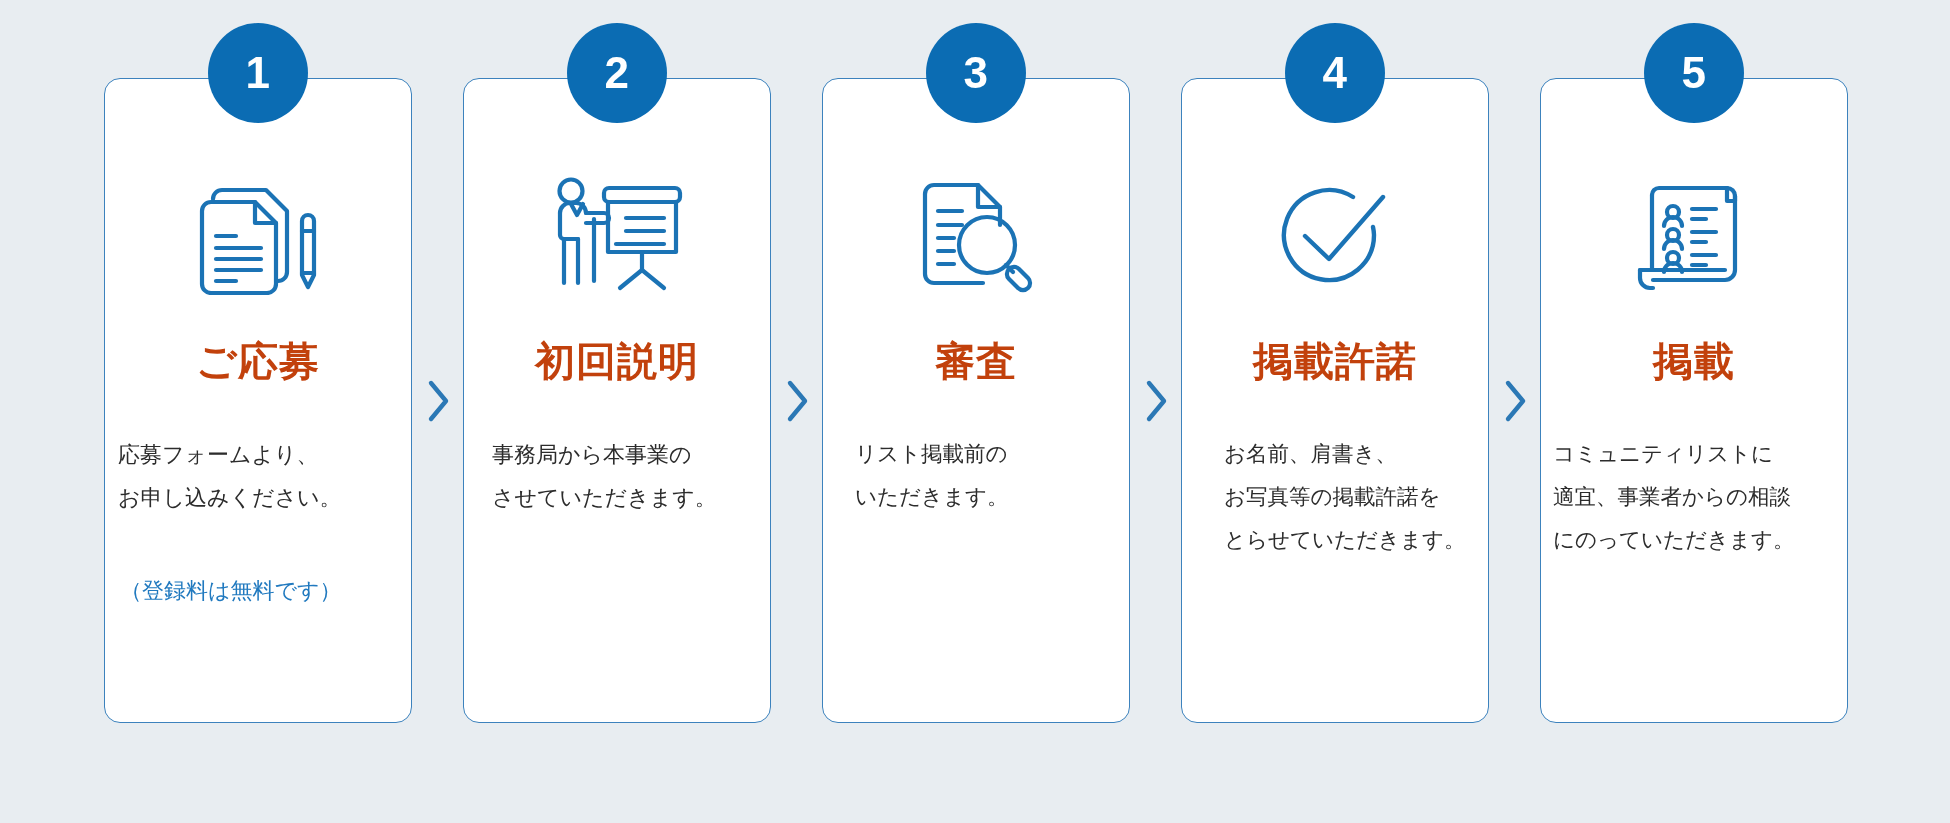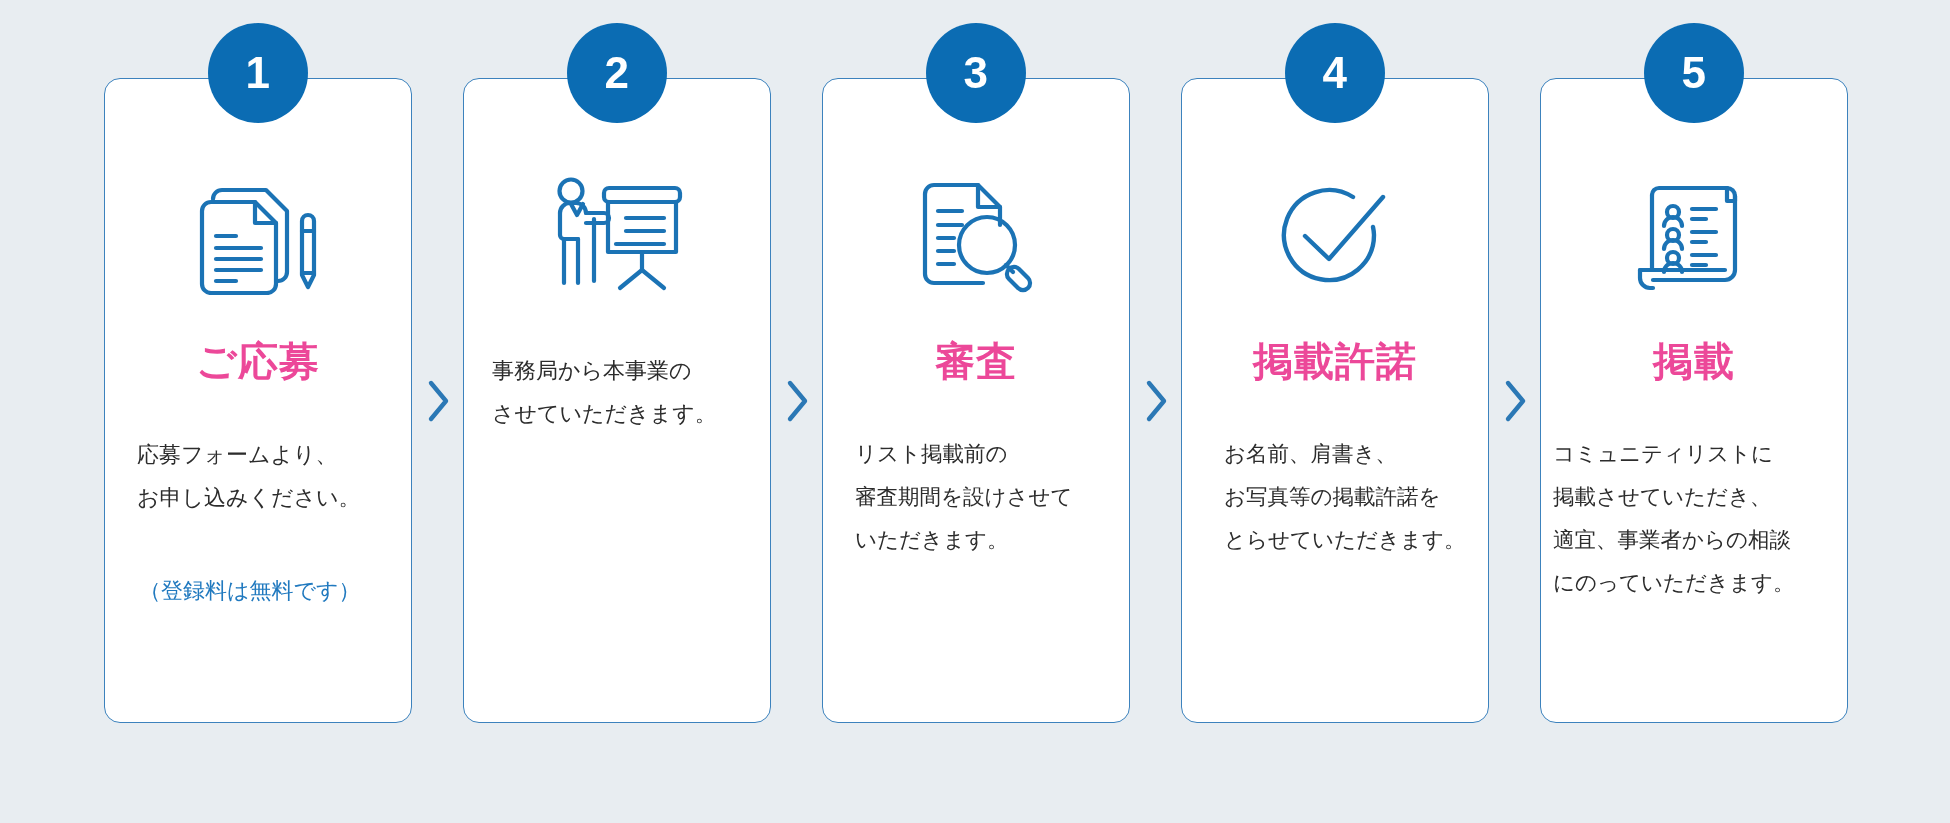--- a/index.html
+++ b/index.html
@@ -71,21 +71,21 @@
   }
 
   .step-icon svg {
     display: block;
   }
 
   .step-title {
     margin-top: 44px;
     font-size: 40px;
     font-weight: 700;
-    color: #ec4899;
+    color: #c2410c;
     letter-spacing: 1px;
     line-height: 1;
     text-align: center;
   }
 
   .step-body {
     margin-top: 52px;
     padding: 0 26px;
     box-sizing: border-box;
     width: 100%;
@@ -115,21 +115,21 @@
     height: 645px;
     display: flex;
     align-items: center;
     justify-content: center;
     flex: 0 0 51px;
   }
 
   .chevron svg { display: block; }
 
   
-  .step.s1 .step-body { padding-left: 32px; }
+  .step.s1 .step-body { padding-left: 13px; }
   .step.s2 .step-body { padding-left: 28px; }
   .step.s3 .step-body { padding-left: 32px; }
   .step.s4 .step-body { padding-left: 42px; }
   .step.s5 .step-body { padding-left: 12px; }
 
   .step.s5 .step-body .line { font-size: 21.5px; }
   .step.s3 .step-body .line { font-size: 21.5px; }
   .step.s4 .step-body .line { font-size: 21.5px; }
 </style>
 </head>
@@ -185,20 +185,21 @@
           <rect x="62" y="15" width="76" height="14" rx="5"></rect>
           <path d="M66 29 v50 h68 v-50"></path>
           <path d="M84 45 h38"></path>
           <path x="0" d="M84 58 h38"></path>
           <path d="M74 71 h48"></path>
           <path d="M100 79 v18"></path>
           <path d="M100 97 l-22 18"></path>
           <path d="M100 97 l22 18"></path>
         </svg>
       </div>
+      <div class="step-title">初回説明</div>
       <div class="step-body">
         <div class="line">事務局から本事業の</div>
         <div class="line">させていただきます。</div>
       </div>
     </div>
 
     <div class="chevron">
       <svg width="26" height="46" viewBox="0 0 26 46" fill="none" stroke="#2b78b5" stroke-width="4.4" stroke-linecap="round" stroke-linejoin="round">
         <path d="M6 5 L21 23 L6 41"></path>
       </svg>
@@ -217,21 +218,20 @@
           <path d="M31 78 h16"></path>
           <path d="M31 91 h16"></path>
           <circle cx="80" cy="72" r="28"></circle>
           <path d="M99 92 l7 7"></path>
           <path d="M102 96 a7 7 0 0 1 10 0 l9 9 a7 7 0 0 1 -10 10 l-9 -9 a7 7 0 0 1 0 -10 z"></path>
         </svg>
       </div>
       <div class="step-title">審査</div>
       <div class="step-body">
         <div class="line">リスト掲載前の</div>
-        <div class="line">審査期間を設けさせて</div>
         <div class="line">いただきます。</div>
       </div>
     </div>
 
     <div class="chevron">
       <svg width="26" height="46" viewBox="0 0 26 46" fill="none" stroke="#2b78b5" stroke-width="4.4" stroke-linecap="round" stroke-linejoin="round">
         <path d="M6 5 L21 23 L6 41"></path>
       </svg>
     </div>
 
@@ -277,20 +277,19 @@
           <path d="M64 69 h14"></path>
           <circle cx="45" cy="85" r="6"></circle>
           <path d="M36 99 a9 9 0 0 1 18 0"></path>
           <path d="M64 82 h24"></path>
           <path d="M64 92 h14"></path>
         </svg>
       </div>
       <div class="step-title">掲載</div>
       <div class="step-body">
         <div class="line">コミュニティリストに</div>
-        <div class="line">掲載させていただき、</div>
         <div class="line">適宜、事業者からの相談</div>
         <div class="line">にのっていただきます。</div>
       </div>
     </div>
 
   </div>
 </div>
 
 </body></html>

